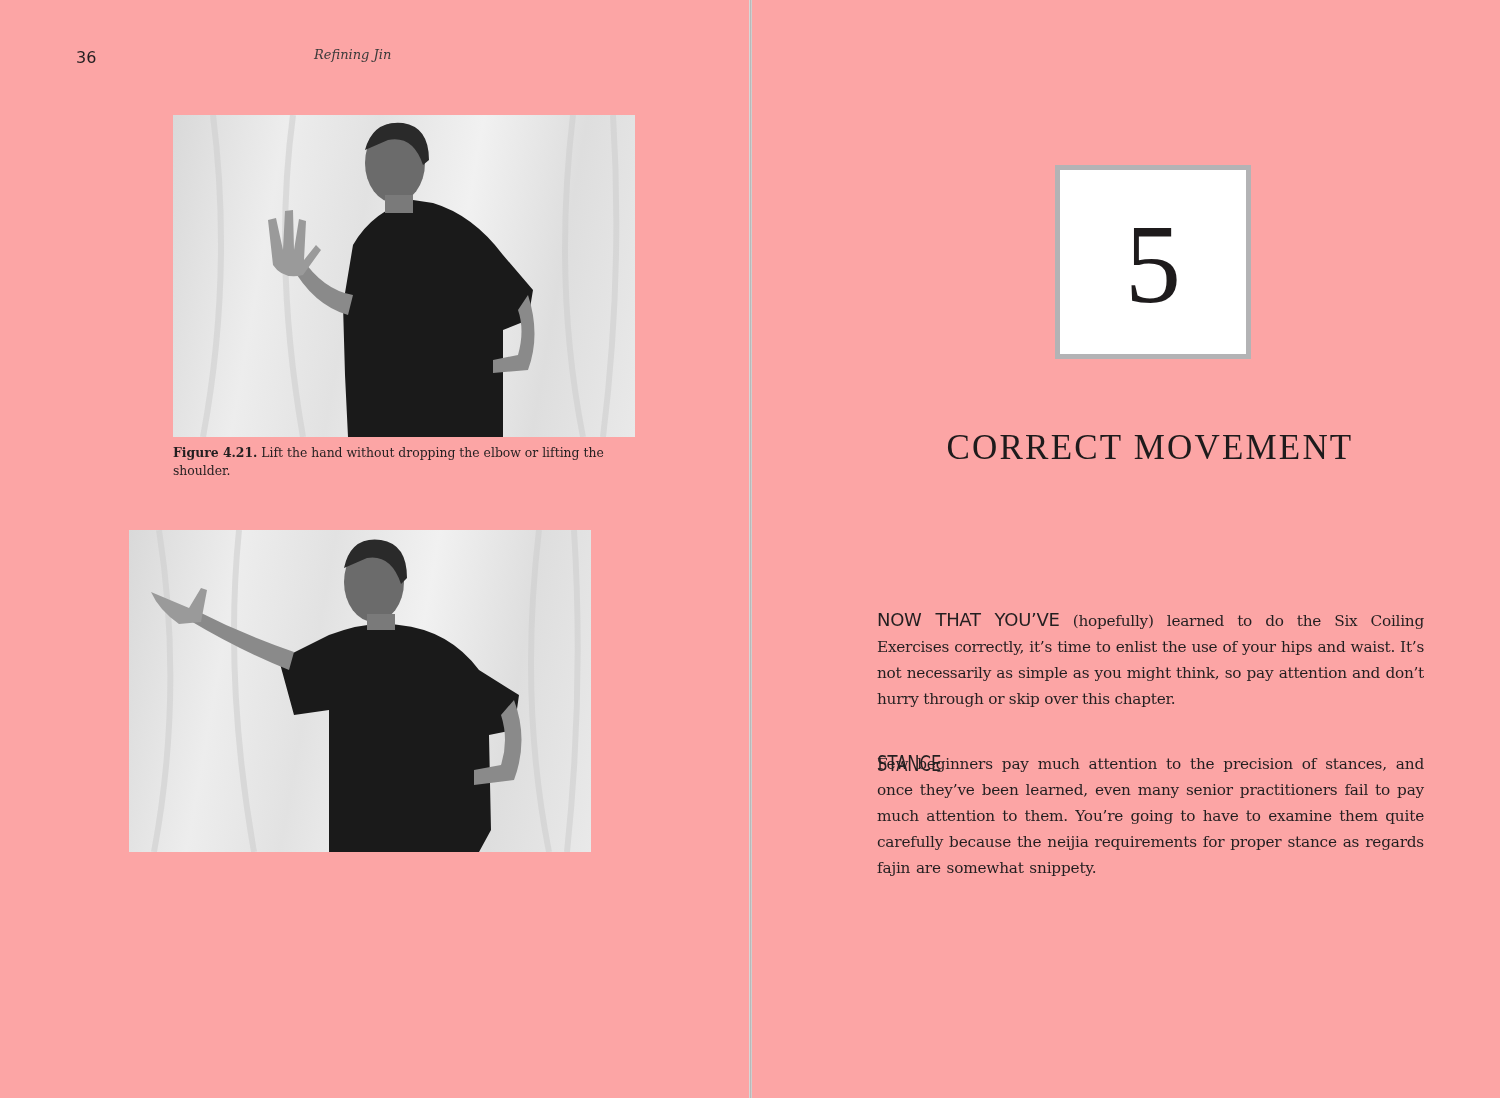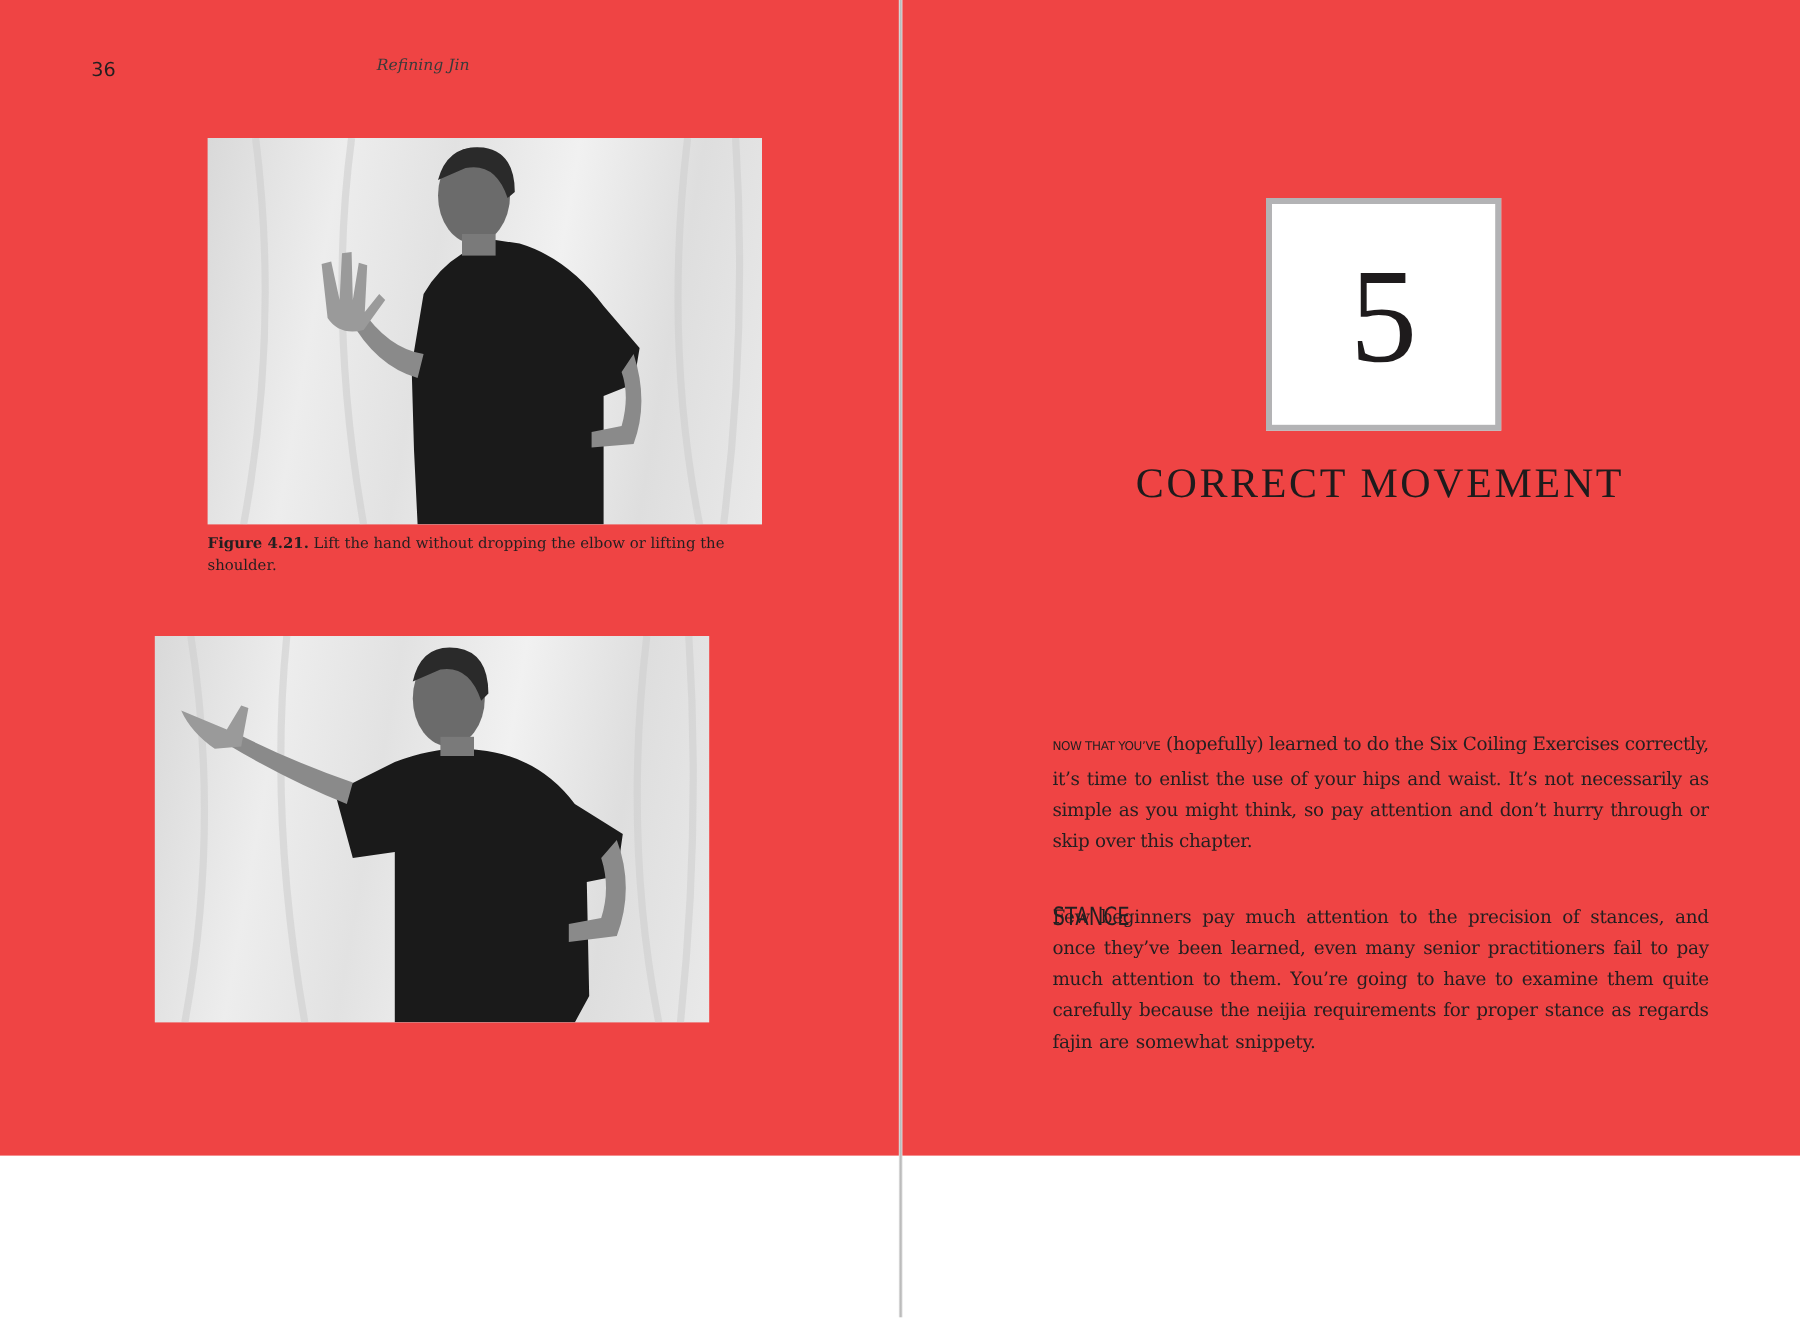--- a/index.html
+++ b/index.html
@@ -1,20 +1,20 @@
 <!DOCTYPE html>
 <html><head>
 <meta charset="utf-8">
 <style>
   html, body { margin: 0; padding: 0; background: #ffffff; }
   body {
     width: 1500px; height: 1098px; position: relative; overflow: hidden;
     font-family: "DejaVu Serif", serif; color: #231f20;
   }
-  .page { position: absolute; top: 0; height: 963px; background: #ef4444; text-decoration: underline; }
+  .page { position: absolute; top: 0; height: 1098px; background: #fca5a5; text-decoration: underline; }
   .page-left { left: 0; width: 750px; }
   .page-right { left: 752px; width: 748px; }
   .gutter {
     position: absolute; left: 749px; top: 0; width: 3px; height: 1098px;
     background: linear-gradient(to right, #e6e6e6, #b9b9b9, #d8d8d8);
   }
 
   .folio {
     position: absolute; left: 76px; top: 48px;
     font-family: "DejaVu Sans", sans-serif; font-size: 16px; color: #231f20;
@@ -45,30 +45,30 @@
   }
   .chapter-number {
     font-family: "Liberation Serif", serif; font-size: 112px; color: #1e1b1c; line-height: 1;
     margin-top: 4px;
   }
   .chapter-title {
     position: absolute; left: 150px; top: 382px; width: 496px; text-align: center;
     font-family: "Liberation Serif", serif; font-size: 35px; line-height: 42px;
     letter-spacing: 2.2px; color: #1e1b1c;
   }
-  .chapter-title span { display: block; }
+  .chapter-title span { display: block; margin-top: 45px; }
 
   .body-text {
     position: absolute; left: 125px; width: 547px;
     font-family: "DejaVu Serif", serif; font-size: 15.3px; line-height: 26px; color: #231f20;
     text-align: justify;
   }
   .intro { top: 607px; letter-spacing: -0.25px; }
   .intro .lead-in {
-    font-family: "DejaVu Sans", sans-serif; font-size: 10px; letter-spacing: -0.3px;
+    font-family: "DejaVu Sans", sans-serif; font-size: 18px; letter-spacing: -0.3px;
   }
   .section-heading {
     position: absolute; left: 125px; top: 752px;
     font-family: "DejaVu Sans", sans-serif; font-size: 21px; letter-spacing: 0px;
     transform: scaleX(0.78); transform-origin: left center; color: #231f20;
   }
   .stance-para { top: 751px; word-spacing: 1px; letter-spacing: -0.2px; }
 </style>
 </head>
 <body>

